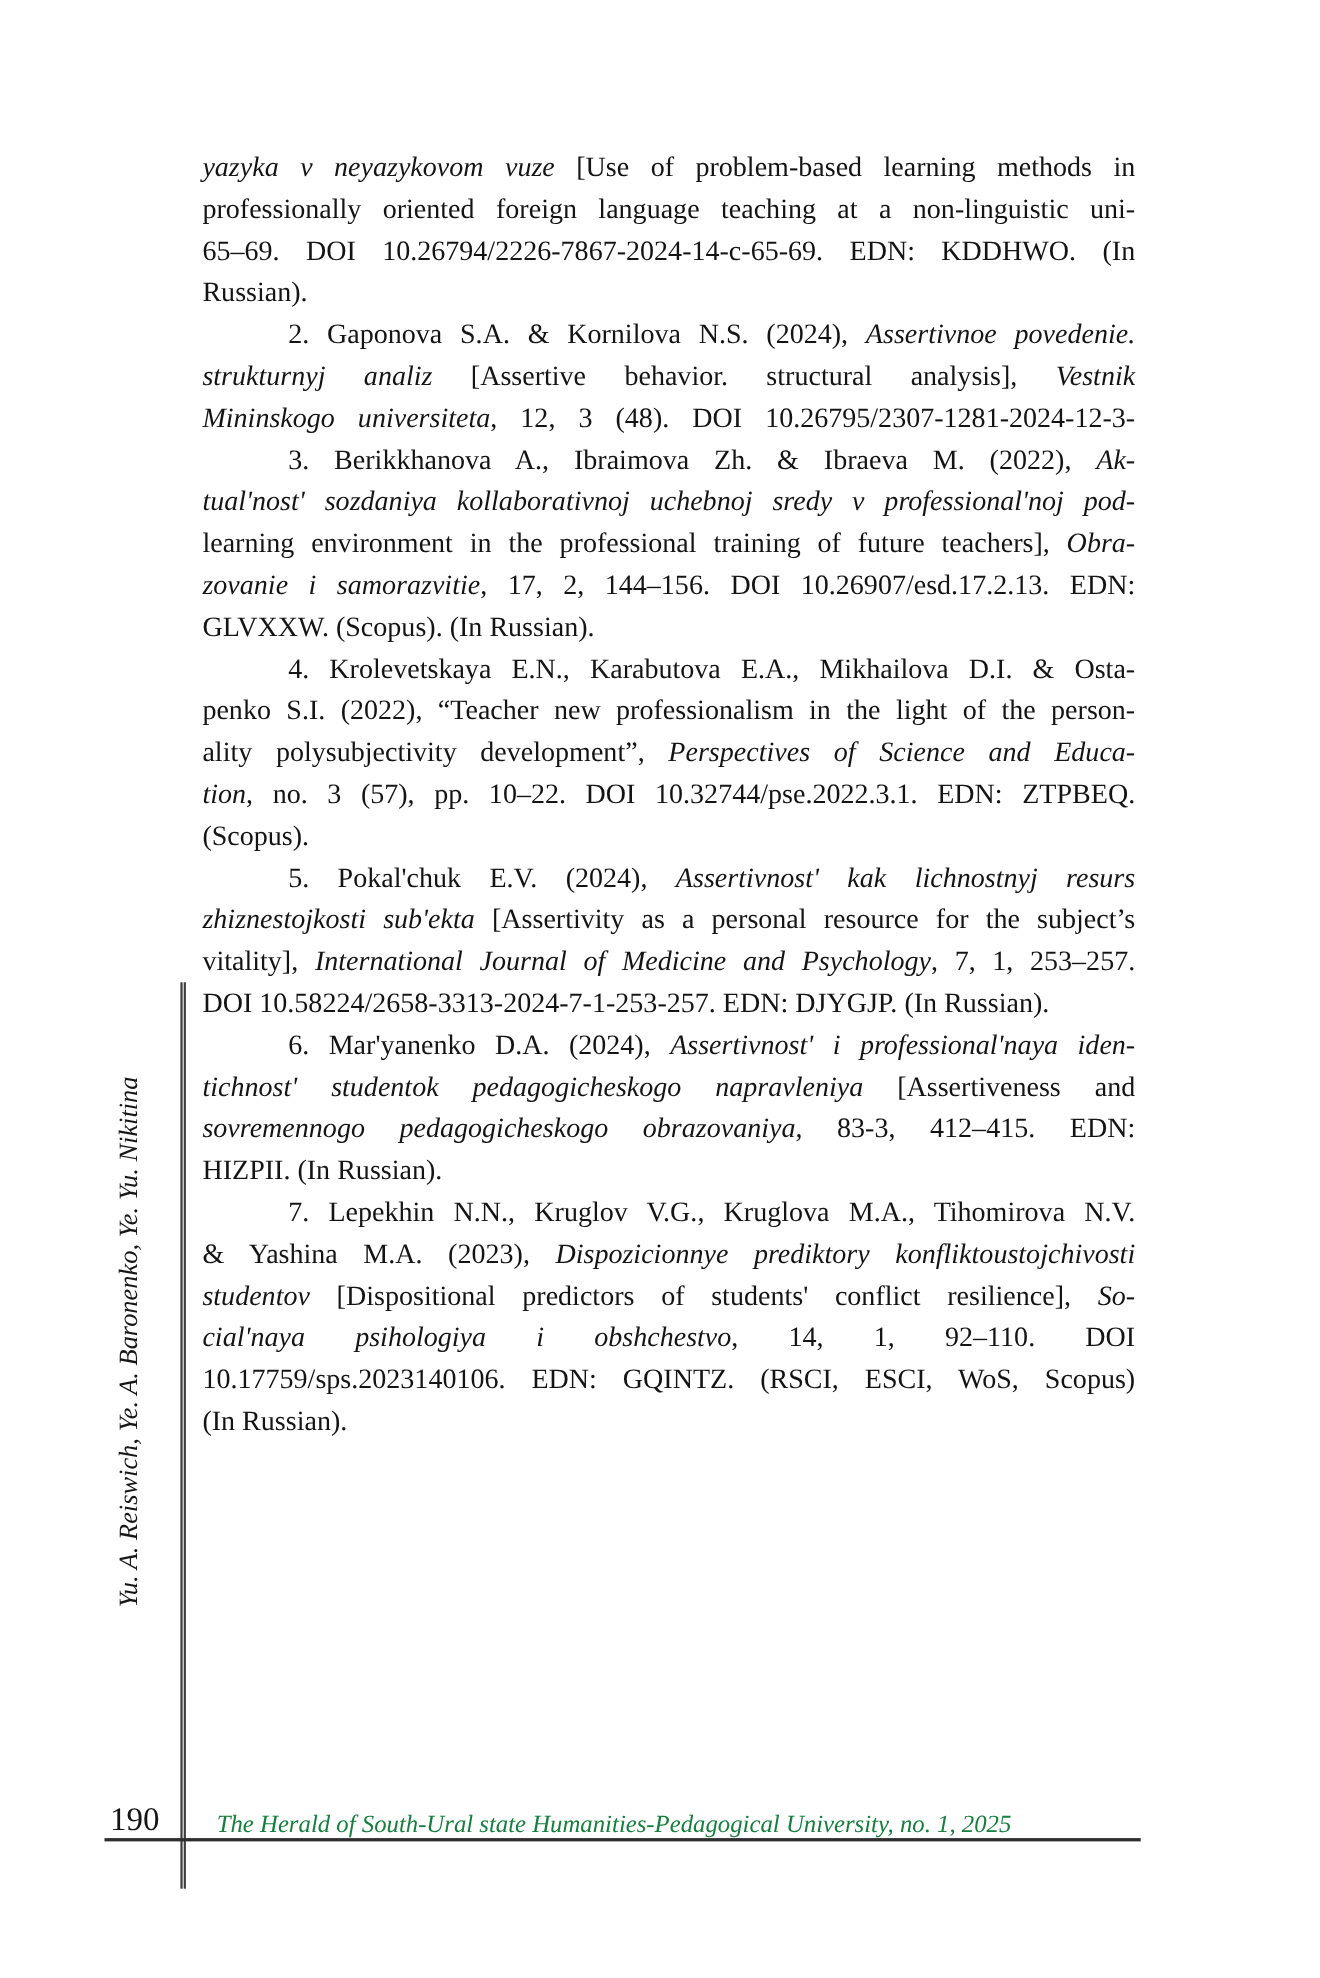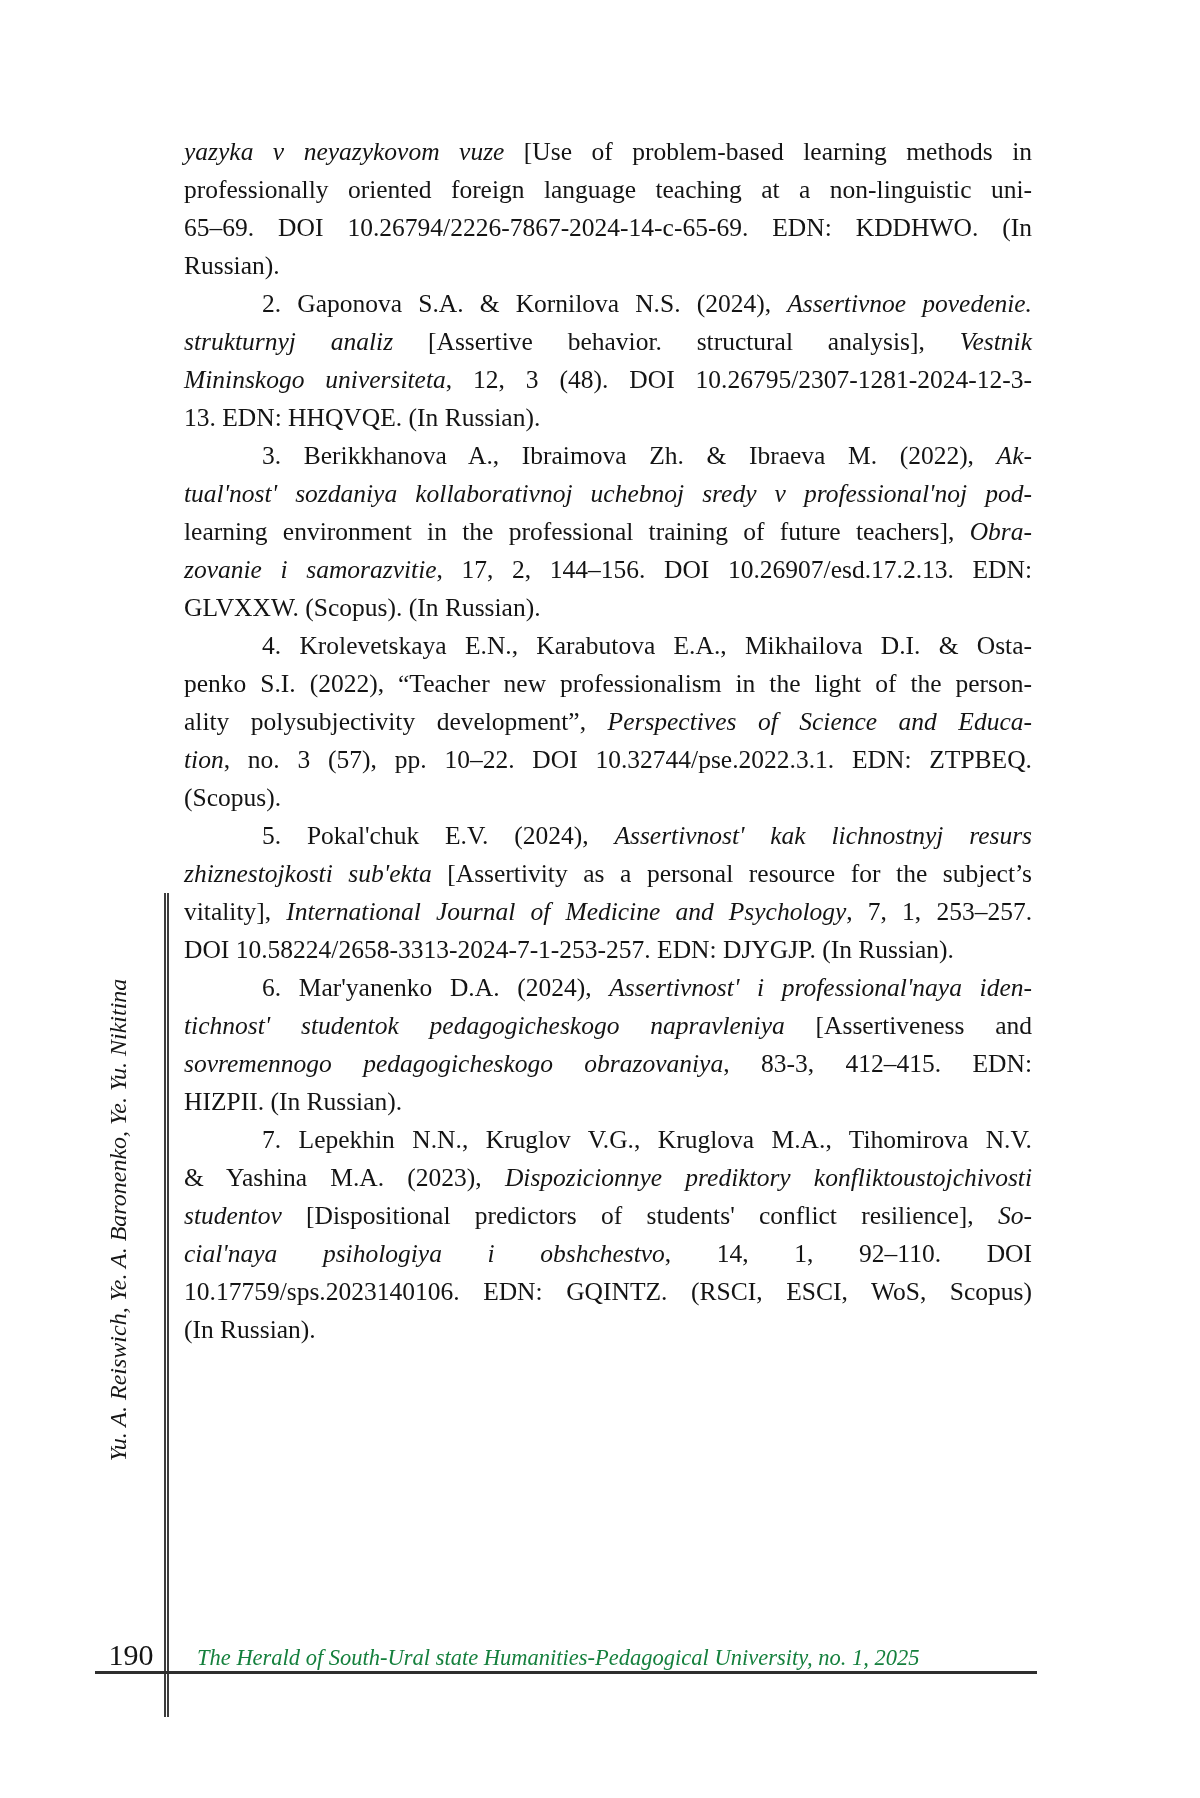--- a/index.html
+++ b/index.html
@@ -44,21 +44,21 @@
     transform: translate(-50%, -50%) rotate(-90deg);
     white-space: nowrap;
     font-style: italic;
     font-size: 24px;
     color: #161616;
   }
   .page-number {
     position: absolute;
     left: 100px; top: 1640px;
     width: 62px;
-    text-align: center;
+    text-align: left;
     font-size: 30px;
     line-height: 30px;
     color: #141414;
   }
   .footer-text {
     position: absolute;
     left: 197px; top: 1646px;
     font-style: italic;
     font-size: 22.5px;
     line-height: 23px;
@@ -77,21 +77,20 @@
 <body>
 
 <div class="refs-block">
     <div class="ref-line"><i>yazyka v neyazykovom vuze</i><span> [Use of problem-based learning methods in</span></div>
     <div class="ref-line"><span>professionally oriented foreign language teaching at a non-linguistic uni-</span></div>
     <div class="ref-line"><span>65–69. DOI 10.26794/2226-7867-2024-14-c-65-69. EDN: KDDHWO. (In</span></div>
     <div class="ref-line last"><span>Russian).</span></div>
     <div class="ref-line indent"><span>2. Gaponova S.A. &amp; Kornilova N.S. (2024), </span><i>Assertivnoe povedenie.</i></div>
     <div class="ref-line"><i>strukturnyj analiz</i><span> [Assertive behavior. structural analysis], </span><i>Vestnik</i></div>
     <div class="ref-line"><i>Mininskogo universiteta</i><span>, 12, 3 (48). DOI 10.26795/2307-1281-2024-12-3-</span></div>
-    <div class="ref-line last"><span>13. EDN: HHQVQE. (In Russian).</span></div>
     <div class="ref-line indent"><span>3. Berikkhanova A., Ibraimova Zh. &amp; Ibraeva M. (2022), </span><i>Ak-</i></div>
     <div class="ref-line"><i>tual'nost' sozdaniya kollaborativnoj uchebnoj sredy v professional'noj pod-</i></div>
     <div class="ref-line"><span>learning environment in the professional training of future teachers], </span><i>Obra-</i></div>
     <div class="ref-line"><i>zovanie i samorazvitie</i><span>, 17, 2, 144–156. DOI 10.26907/esd.17.2.13. EDN:</span></div>
     <div class="ref-line last"><span>GLVXXW. (Scopus). (In Russian).</span></div>
     <div class="ref-line indent"><span>4. Krolevetskaya E.N., Karabutova E.A., Mikhailova D.I. &amp; Osta-</span></div>
     <div class="ref-line"><span>penko S.I. (2022), “Teacher new professionalism in the light of the person-</span></div>
     <div class="ref-line"><span>ality polysubjectivity development”, </span><i>Perspectives of Science and Educa-</i></div>
     <div class="ref-line"><i>tion</i><span>, no. 3 (57), pp. 10–22. DOI 10.32744/pse.2022.3.1. EDN: ZTPBEQ.</span></div>
     <div class="ref-line last"><span>(Scopus).</span></div>

